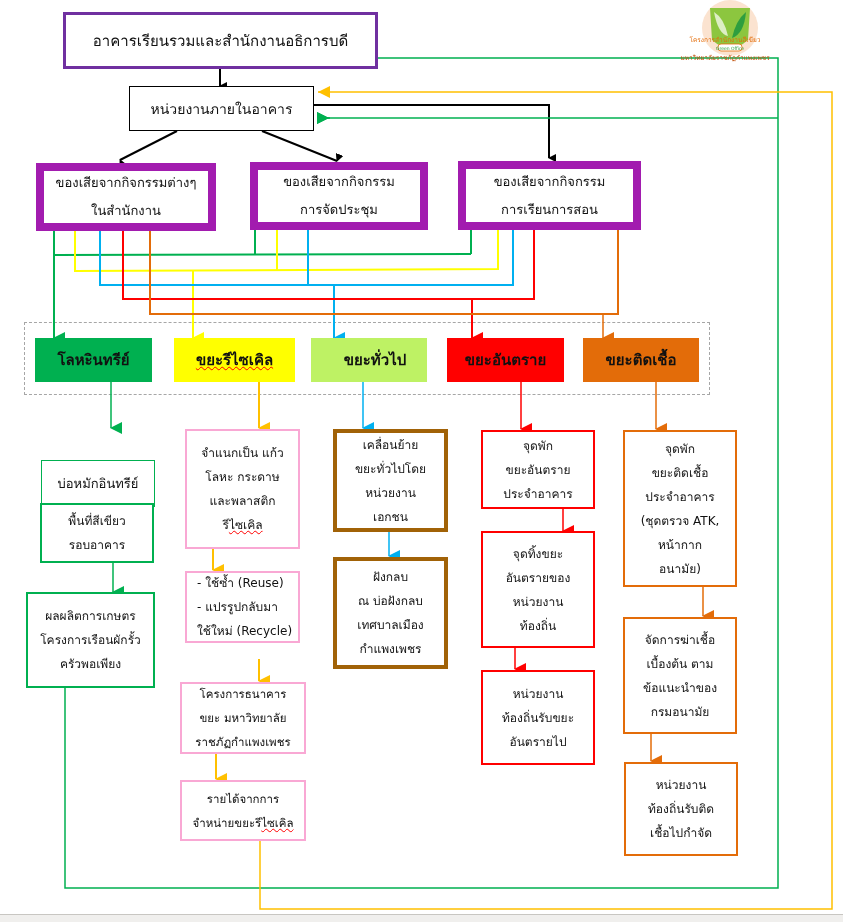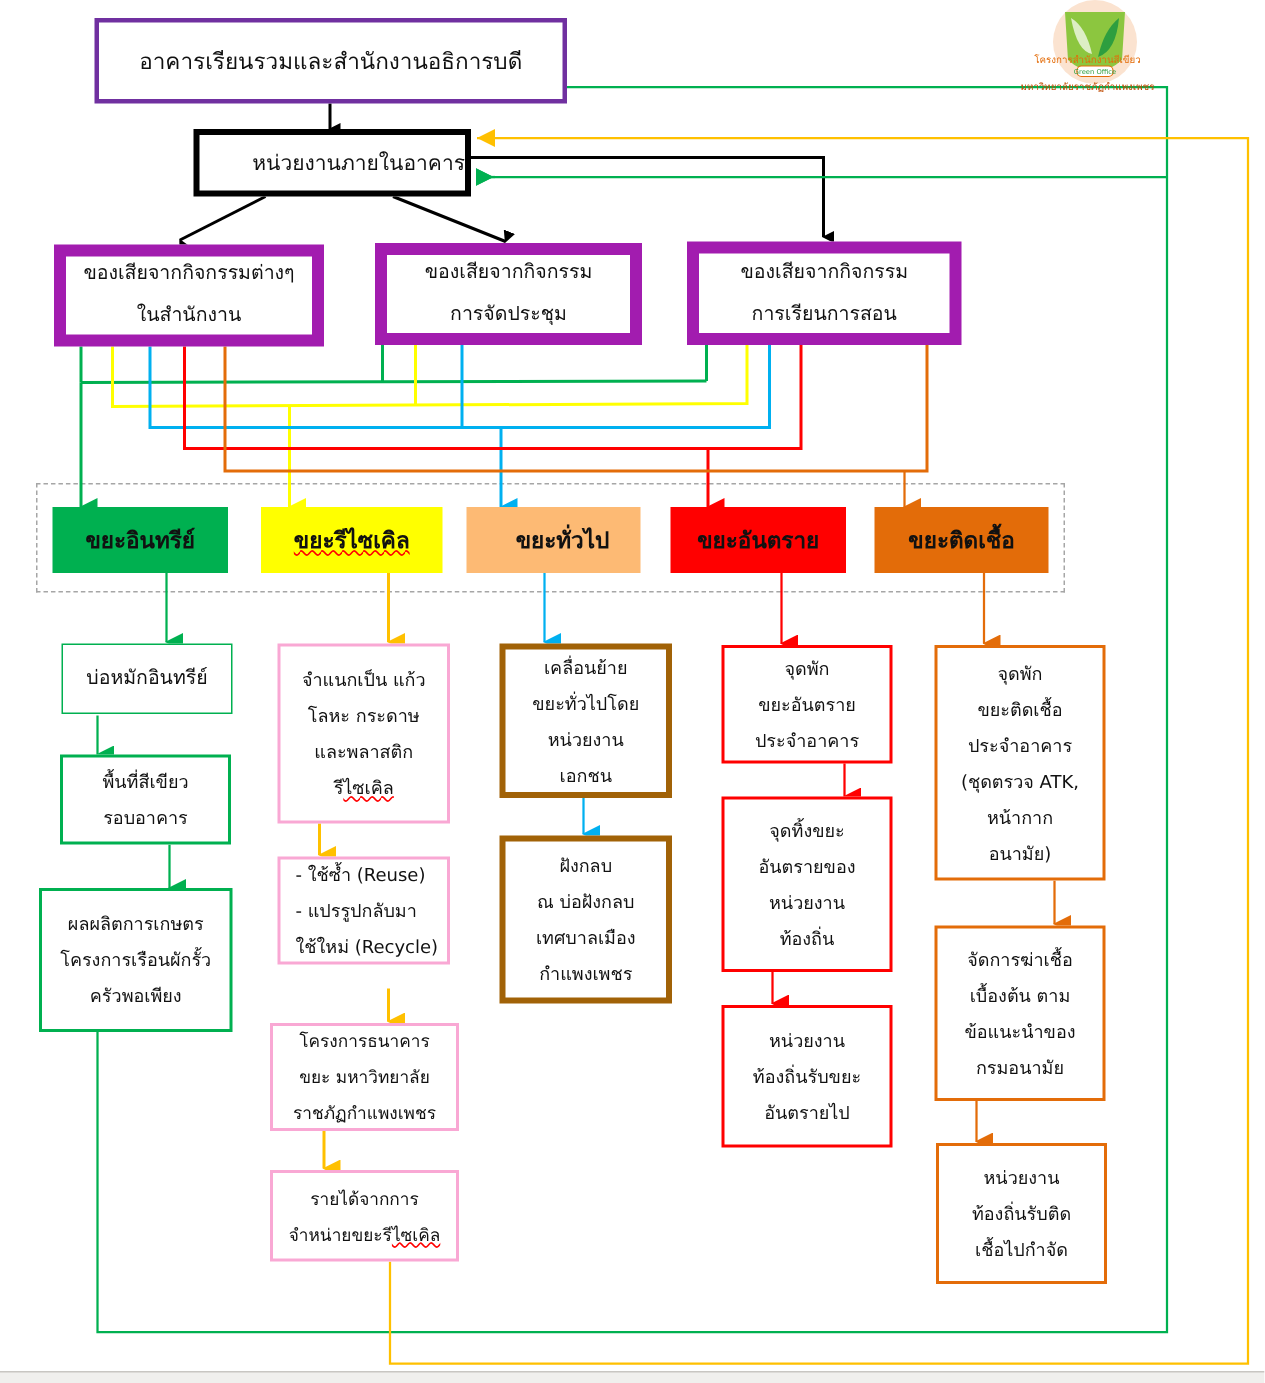--- a/index.html
+++ b/index.html
@@ -4,29 +4,29 @@
 <style>
   html, body { margin:0; padding:0; background:#ffffff; }
   body { width:843px; height:922px; position:relative; overflow:hidden;
          font-family:"DejaVu Sans","Liberation Sans",sans-serif; }
   svg.wires { position:absolute; left:0; top:0; width:843px; height:922px; z-index:1; }
   .box { position:absolute; box-sizing:border-box; background:#fff; display:flex;
          align-items:center; justify-content:center; text-align:center; z-index:2;
          font-size:12px; line-height:24px; color:#111; white-space:pre-line; }
   .blk { border:8px solid #a21caf; }
   .top { border:3px solid #7030A0; font-size:15px; }
-  .unit { border:4px solid #000000; font-size:14px;justify-content:flex-end; }
+  .unit { border:1px solid #000000; font-size:14px; }
   .src { font-size:13px; line-height:28px; }
   .cat { font-size:15px; font-weight:bold; color:#111; border:none; }
   .g { border:2px solid #00B050; }
   .y { border:2px solid #f9a8d4; }
   .b { border:4px solid #a16207;justify-content:center; }
   .r { border:2px solid #FF0000; }
   .o { border:2px solid #E36C09; }
-  .g1 { border-width:1.5px; }
+  .g1 { border-width:1.5px;margin-top:31px; }
   .squig { text-decoration:underline wavy #ff0000; text-decoration-thickness:1px; }
   .dash { position:absolute; left:24px; top:322px; width:686px; height:73px;
           border:1px dashed #a6a6a6; box-sizing:border-box; z-index:0; }
   .logo { position:absolute; left:690px; top:0; width:80px; height:80px; z-index:2; }
   .logo-text { position:absolute; left:666px; top:36px; width:118px; font-size:6.5px;
                line-height:8px; text-align:center; color:#E36C09; z-index:3; }
   .logo-text .l2 { color:#c04a00;margin-top:10px; }
   .bottom-bar { position:absolute; left:0; top:914px; width:843px; height:8px;
                 background:#f0efed; border-top:1px solid #c8c6c2; z-index:3; }
 </style>
@@ -149,26 +149,26 @@
 <div class="box blk src" style="left:250px;top:162px;width:178px;height:68px;">
   <span>ของเสียจากกิจกรรม
 การจัดประชุม</span>
 </div>
 <div class="box blk src" style="left:458px;top:161px;width:183px;height:69px;">
   <span>ของเสียจากกิจกรรม
 การเรียนการสอน</span>
 </div>
 
 <div class="box cat" style="left:35px;top:338px;width:117px;height:44px;background:#00B050;">
-  <span>ขยะอินทรีย์</span>
+  <span>โลหะินทรีย์</span>
 </div>
 <div class="box cat" style="left:174px;top:338px;width:121px;height:44px;background:#FFFF00;">
   <span class="squig">ขยะรีไซเคิล</span>
 </div>
-<div class="box cat" style="left:311px;top:338px;width:116px;height:44px;background:#fdba74;padding-left:12px;">
+<div class="box cat" style="left:311px;top:338px;width:116px;height:44px;background:#bef264;padding-left:12px;">
   <span>ขยะทั่วไป</span>
 </div>
 <div class="box cat" style="left:447px;top:338px;width:117px;height:44px;background:#FF0000;">
   <span>ขยะอันตราย</span>
 </div>
 <div class="box cat" style="left:583px;top:338px;width:116px;height:44px;background:#E36C09;">
   <span>ขยะติดเชื้อ</span>
 </div>
 
 <div class="box g g1" style="left:41px;top:429px;width:114px;height:47px;font-size:13px;">

